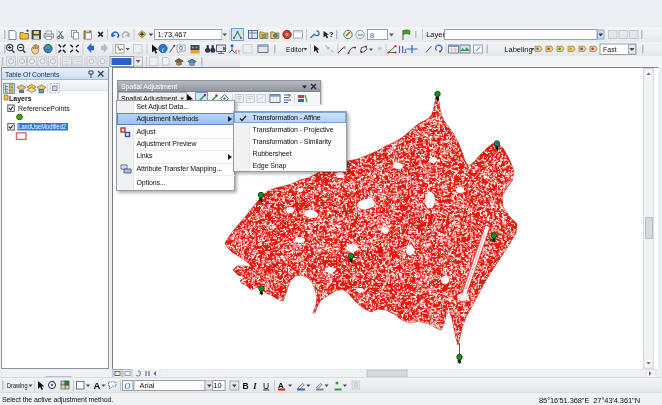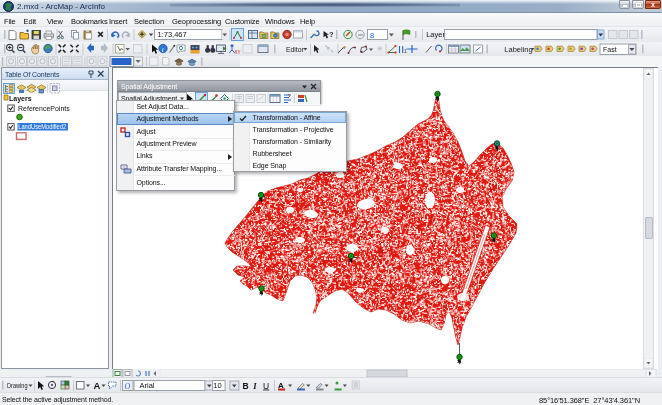--- a/index.html
+++ b/index.html
@@ -1,48 +1,19 @@
 <!DOCTYPE html>
 <html><head><meta charset="utf-8"><style>
 *{margin:0;padding:0;box-sizing:border-box}
 body{width:662px;height:405px;overflow:hidden;font-family:"Liberation Sans",sans-serif}
 #app{position:relative;width:662px;height:405px;background:#ebeef2;overflow:hidden}
 .ab{position:absolute}
 .t7{font-size:7px;color:#111;letter-spacing:-0.1px;white-space:nowrap}
 </style></head><body>
 <div id="app">
-<div class="ab" style="left:0;top:0;width:662px;height:13px;background:linear-gradient(90deg,#dde4ec 0%,#b9c8da 8%,#9cb2ca 25%,#90a9c5 60%,#9aafc7 85%,#c0cbda 97%);border-bottom:1px solid #7e90a6">
- <div class="ab" style="left:0;top:0;right:0;height:4px;background:linear-gradient(#f5f8fb,rgba(255,255,255,0))"></div>
- <div class="ab" style="left:170px;top:2px;width:290px;height:6px;background:radial-gradient(ellipse at 30% 50%,rgba(30,45,80,.45),rgba(30,45,80,0) 60%),radial-gradient(ellipse at 55% 40%,rgba(25,40,75,.4),rgba(30,45,80,0) 55%),radial-gradient(ellipse at 80% 50%,rgba(30,45,80,.35),rgba(30,45,80,0) 50%)"></div>
- <svg class="ab" style="left:3px;top:1px" width="11" height="11">
-        <circle cx="5.5" cy="5.5" r="5" fill="#1b3a6b"></circle>
-        <path d="M2 3 Q5 1 9 3 Q7 6 8 9 Q5 10 2 8 Q4 5 2 3Z" fill="#2e7d4f"></path>
-        <circle cx="5.5" cy="5.5" r="5" fill="none" stroke="#12264a"></circle>
-      </svg>
- <div class="ab" style="left:17px;top:2px;font-size:8px;color:#132c52;white-space:nowrap">2.mxd - ArcMap - ArcInfo</div>
- <div class="ab" style="left:619px;top:0;width:11px;height:9px;background:linear-gradient(#f2f4f7,#ccd3db 50%,#b6bec8 50%,#d4dae2);border:1px solid #8a919b;border-radius:0 0 2px 2px">
-        <div class="ab" style="left:2.5px;top:4px;width:4.5px;height:1.5px;background:#fff;box-shadow:0 0 1px #777"></div>
-      </div>
- <div class="ab" style="left:631.5px;top:0;width:12px;height:9px;background:linear-gradient(#fdfdfd,#d8dde3 50%,#bfc6cf 50%,#dde2e8);border:1px solid #8a919b;border-radius:0 0 2px 2px">
-        <div class="ab" style="left:3px;top:1.5px;width:5px;height:4px;border:1px solid #fff;box-shadow:0 0 1px #555"></div>
-      </div>
- <div class="ab" style="left:645px;top:0;width:16px;height:9px;background:linear-gradient(#dda28f,#c24f31 45%,#a83413 50%,#c96a4e);border:1px solid #7a2810;border-radius:0 0 2px 0;color:#fff;font-size:7px;font-weight:bold;text-align:center;line-height:8px">x</div>
-</div>
-    <div class="ab" style="left:0;top:13px;width:662px;height:14px;background:linear-gradient(#f9fafb,#eef0f3);border-bottom:1px solid #e2e5e9">
-      <div class="ab" style="left:4px;top:3.5px;font-size:7.5px;color:#0c0c0c;letter-spacing:-0.1px;white-space:nowrap">File</div>
-      <div class="ab" style="left:23.5px;top:3.5px;font-size:7.5px;color:#0c0c0c;letter-spacing:-0.1px;white-space:nowrap">Edit</div>
-      <div class="ab" style="left:47px;top:3.5px;font-size:7.5px;color:#0c0c0c;letter-spacing:-0.1px;white-space:nowrap">View</div>
-      <div class="ab" style="left:71px;top:3.5px;font-size:7.5px;color:#0c0c0c;letter-spacing:-0.1px;white-space:nowrap">Bookmarks</div>
-      <div class="ab" style="left:109px;top:3.5px;font-size:7.5px;color:#0c0c0c;letter-spacing:-0.1px;white-space:nowrap">Insert</div>
-      <div class="ab" style="left:134px;top:3.5px;font-size:7.5px;color:#0c0c0c;letter-spacing:-0.1px;white-space:nowrap">Selection</div>
-      <div class="ab" style="left:172px;top:3.5px;font-size:7.5px;color:#0c0c0c;letter-spacing:-0.1px;white-space:nowrap">Geoprocessing</div>
-      <div class="ab" style="left:225px;top:3.5px;font-size:7.5px;color:#0c0c0c;letter-spacing:-0.1px;white-space:nowrap">Customize</div>
-      <div class="ab" style="left:265px;top:3.5px;font-size:7.5px;color:#0c0c0c;letter-spacing:-0.1px;white-space:nowrap">Windows</div>
-      <div class="ab" style="left:300px;top:3.5px;font-size:7.5px;color:#0c0c0c;letter-spacing:-0.1px;white-space:nowrap">Help</div>
-    </div>
     <svg class="ab" style="left:0px;top:27px" width="662" height="15">
       <rect x="0" y="0" width="662" height="15" fill="url(#tb)"></rect>
       <defs>
         <linearGradient id="tb" x1="0" y1="0" x2="0" y2="1">
           <stop offset="0" stop-color="#f4f5f7"></stop>
           <stop offset="1" stop-color="#e6e9ed"></stop>
         </linearGradient>
       </defs>
       <rect x="4" y="3" width="1.5" height="9" fill="#b9bec6"></rect>
       <path d="M9 3.5 h5 l2 2 v7 h-7z" fill="#fff" stroke="#777" stroke-width="0.9"></path>

